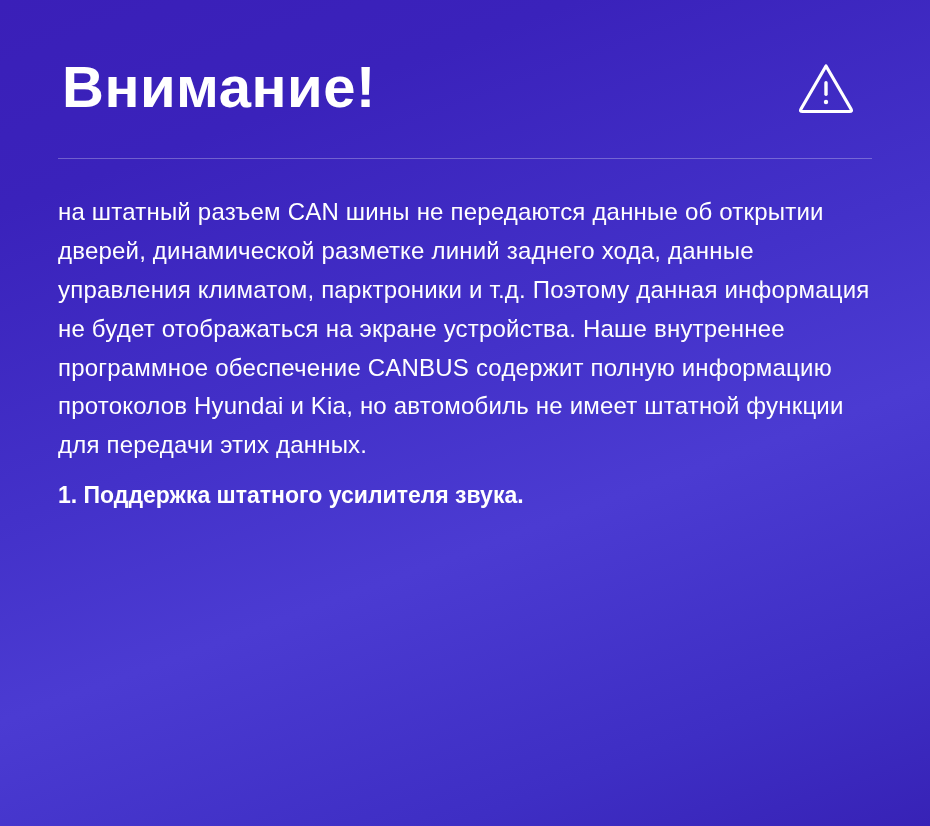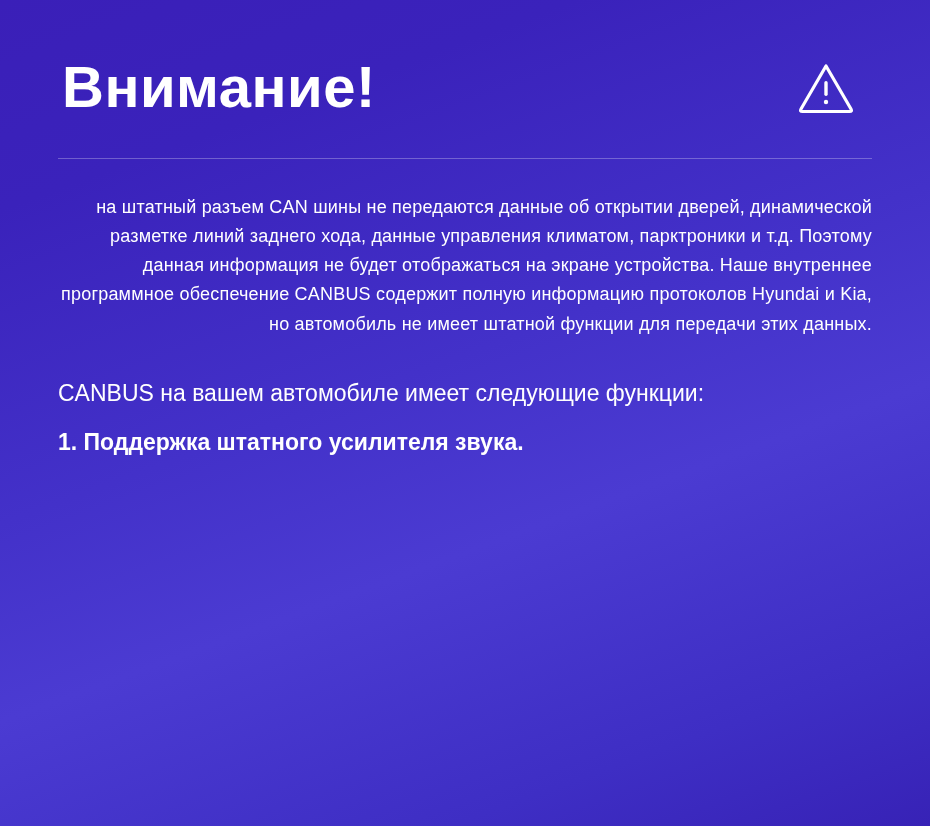--- a/index.html
+++ b/index.html
@@ -39,26 +39,25 @@
     margin-right: 18px;
   }
   .divider {
     margin-top: 40px;
     height: 1px;
     width: 100%;
     background: rgba(255,255,255,0.28);
   }
   .body-text {
     margin-top: 34px;
-    font-size: 18px;
+    font-size: 24px;
     line-height: 1.62;
     letter-spacing: 0.2px;
     color: #ffffff;
     font-weight: 500;
-    text-align: right;
   }
   .features-intro {
     margin-top: 36px;
     font-size: 23px;
     line-height: 1.6;
     color: #ffffff;
     font-weight: 500;
   }
   .features-list {
     margin: 8px 0 0 0;
@@ -86,19 +85,18 @@
         <rect x="26.3" y="19" width="3.4" height="15" rx="1.7" fill="#ffffff"></rect>
         <circle cx="28" cy="40" r="2.2" fill="#ffffff"></circle>
       </svg>
     </div>
   </div>
 
   <div class="divider"></div>
 
   <div class="body-text">на штатный разъем CAN шины не передаются данные об открытии дверей, динамической разметке линий заднего хода, данные управления климатом, парктроники и т.д. Поэтому данная информация не будет отображаться на экране устройства. Наше внутреннее программное обеспечение CANBUS содержит полную информацию протоколов Hyundai и Kia, но автомобиль не имеет штатной функции для передачи этих данных.</div>
 
-  <div class="features-intro">CANBUS на вашем автомобиле имеет следующие функции:</div>
 
   <ul class="features-list">
     <li>1. Поддержка штатного усилителя звука.</li>
   </ul>
 
 </div>
 
 </body></html>

